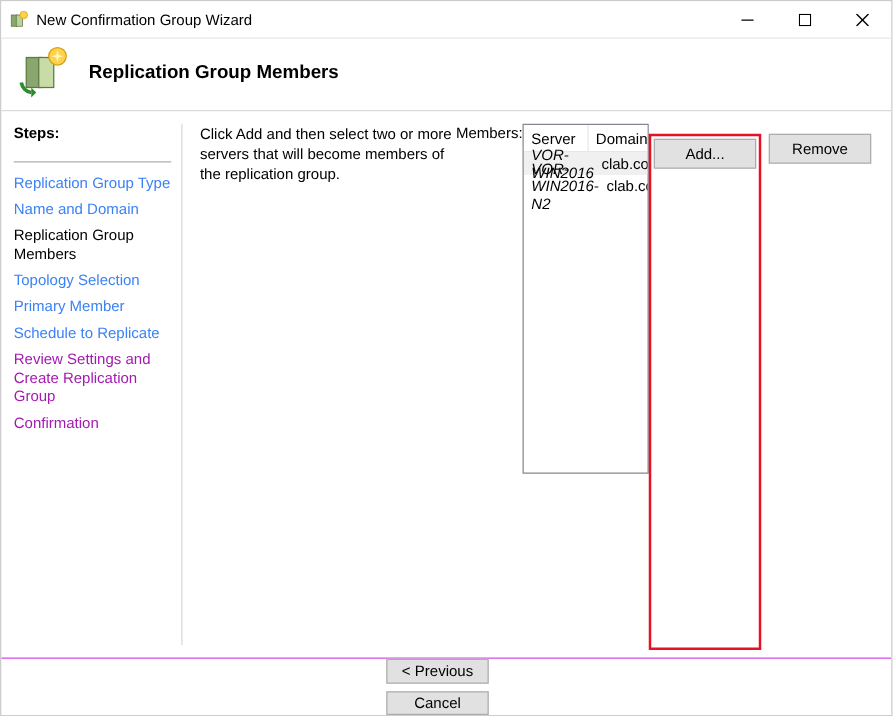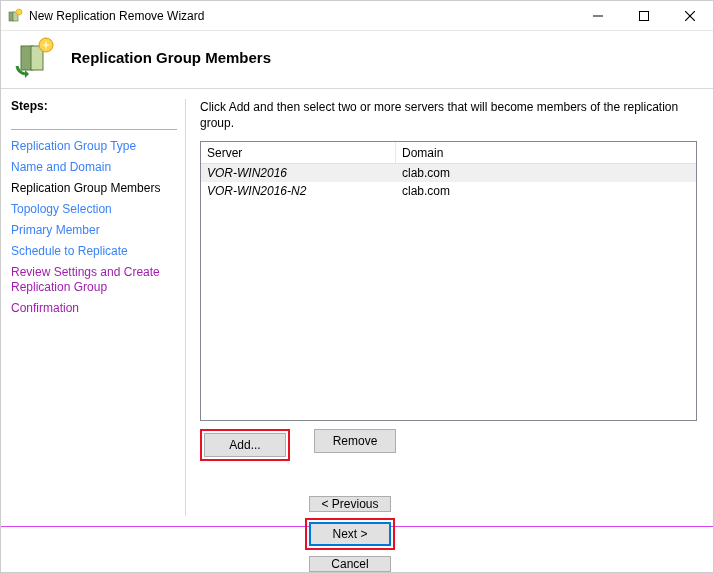--- a/index.html
+++ b/index.html
@@ -72,21 +72,20 @@
   .step.inactive { color: #a21caf; cursor: default; }
   .vsep {
     width: 1px;
     background: #d9d9d9;
     margin: 10px 0;
   }
   .main {
     flex: 1;
     padding: 10px 16px 6px 14px;
     display: flex;
-    flex-direction: column;
   }
   .instruction { margin-bottom: 10px; line-height: 1.35; }
   .members-label { margin-bottom: 3px; }
   .listbox {
     border: 1px solid #828790;
     height: 280px;
     background: #fff;
     overflow: hidden;
   }
   .list-header {
@@ -101,21 +100,21 @@
   .list-row {
     display: flex;
     height: 18px;
     align-items: center;
   }
   .list-row.selected { background: #f0f0f0; }
   .cell-server { width: 195px; padding-left: 6px; font-style: italic; }
   .cell-domain { flex: 1; padding-left: 6px; }
   .list-buttons {
     display: flex;
-    gap: 24px;
+    gap: 6px;
     margin-top: 8px;
   }
   .btn {
     background: #e1e1e1;
     border: 1px solid #adadad;
     height: 24px;
     min-width: 82px;
     font-family: inherit;
     font-size: 12px;
     cursor: pointer;
@@ -142,21 +141,21 @@
 <body>
 
 <div class="titlebar">
   <span class="titlebar-icon">
     <svg viewBox="0 0 16 16" width="16" height="16">
       <rect x="2" y="4" width="5" height="9" fill="#8aa66f" stroke="#5a7a3f" stroke-width="0.6"></rect>
       <rect x="6" y="4" width="5" height="9" fill="#bcd19f" stroke="#5a7a3f" stroke-width="0.6"></rect>
       <circle cx="12" cy="4" r="3" fill="#ffd24a" stroke="#d4a017" stroke-width="0.6"></circle>
     </svg>
   </span>
-  <span class="title-text">New Replication Remove Wizard</span>
+  <span class="title-text">New Confirmation Group Wizard</span>
   <div class="win-controls">
     <div class="win-btn">
       <svg width="10" height="10">
           <line x1="0" y1="5" x2="10" y2="5" stroke="#000" stroke-width="1"></line>
         </svg>
     </div>
     <div class="win-btn">
       <svg width="10" height="10">
           <rect x="0.5" y="0.5" width="9" height="9" fill="none" stroke="#000" stroke-width="1"></rect>
         </svg>
@@ -195,20 +194,21 @@
     <div class="step">Primary Member</div>
     <div class="step">Schedule to Replicate</div>
     <div class="step inactive">Review Settings and Create Replication Group</div>
     <div class="step inactive">Confirmation</div>
   </div>
 
   <div class="vsep"></div>
 
   <div class="main">
     <div class="instruction">Click Add and then select two or more servers that will become members of the replication group.</div>
+    <div class="members-label">Members:</div>
     <div class="listbox">
       <div class="list-header">
         <div class="col-server">Server</div>
         <div class="col-domain">Domain</div>
       </div>
       <div class="list-row selected">
         <div class="cell-server">VOR-WIN2016</div>
         <div class="cell-domain">clab.com</div>
       </div>
       <div class="list-row">
@@ -220,17 +220,14 @@
       <span class="highlight-red">
         <button class="btn">Add...</button>
       </span>
       <button class="btn">Remove</button>
     </div>
   </div>
 </div>
 
 <div class="footer">
   <button class="btn">&lt; Previous</button>
-  <span class="highlight-red">
-    <button class="btn default">Next &gt;</button>
-  </span>
   <button class="btn">Cancel</button>
 </div>
 
 </body></html>

